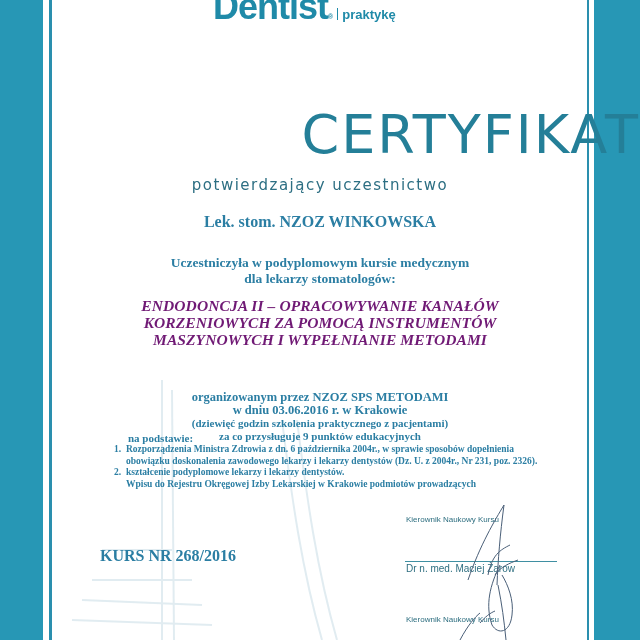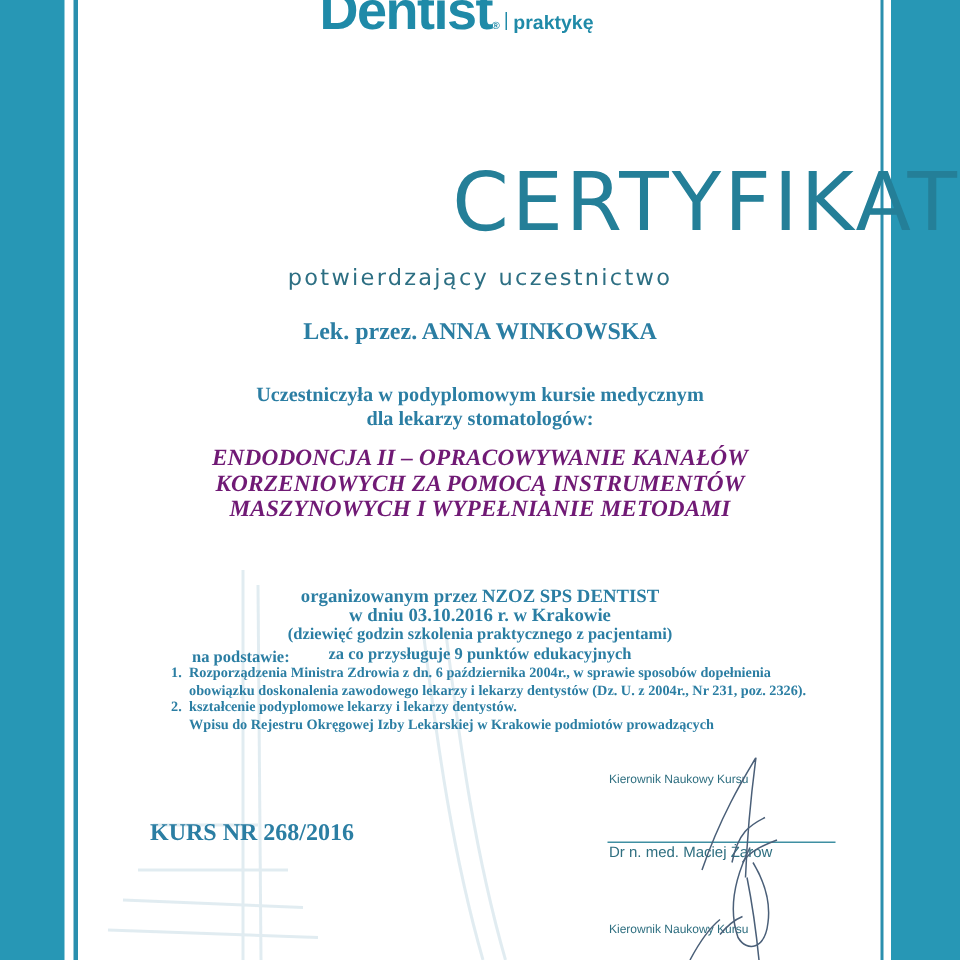--- a/index.html
+++ b/index.html
@@ -159,36 +159,36 @@
     </g>
   </svg>
 
   <div class="logo">
     <span class="logo-word">Dentist</span><span class="logo-reg">®</span><span class="logo-sep"></span><span class="logo-sub">praktykę</span>
   </div>
 
   <div class="title">CERTYFIKAT</div>
   <div class="subtitle">potwierdzający uczestnictwo</div>
 
-  <div class="serif-block name">Lek. przez. ANNA WINKOWSKA</div>
+  <div class="serif-block name">Lek. stom. NZOZ WINKOWSKA</div>
 
   <div class="serif-block intro">
     <div>Uczestniczyła w podyplomowym kursie medycznym</div>
     <div>dla lekarzy stomatologów:</div>
   </div>
 
   <div class="serif-block course">
     <div>ENDODONCJA II – OPRACOWYWANIE KANAŁÓW</div>
     <div>KORZENIOWYCH ZA POMOCĄ INSTRUMENTÓW</div>
     <div>MASZYNOWYCH I WYPEŁNIANIE METODAMI</div>
   </div>
 
   <div class="serif-block org">
-    <div>organizowanym przez NZOZ SPS DENTIST</div>
-    <div>w dniu 03.10.2016 r. w Krakowie</div>
+    <div>organizowanym przez NZOZ SPS METODAMI</div>
+    <div>w dniu 03.06.2016 r. w Krakowie</div>
     <div class="small">(dziewięć godzin szkolenia praktycznego z pacjentami)</div>
     <div class="small">za co przysługuje 9 punktów edukacyjnych</div>
   </div>
 
   <div class="basis">
     <div class="basis-head">na podstawie:</div>
     <div class="basis-item">
       <span class="basis-num">1.</span>
       <div>
         <div>Rozporządzenia Ministra Zdrowia z dn. 6 października 2004r., w sprawie sposobów  dopełnienia</div>

